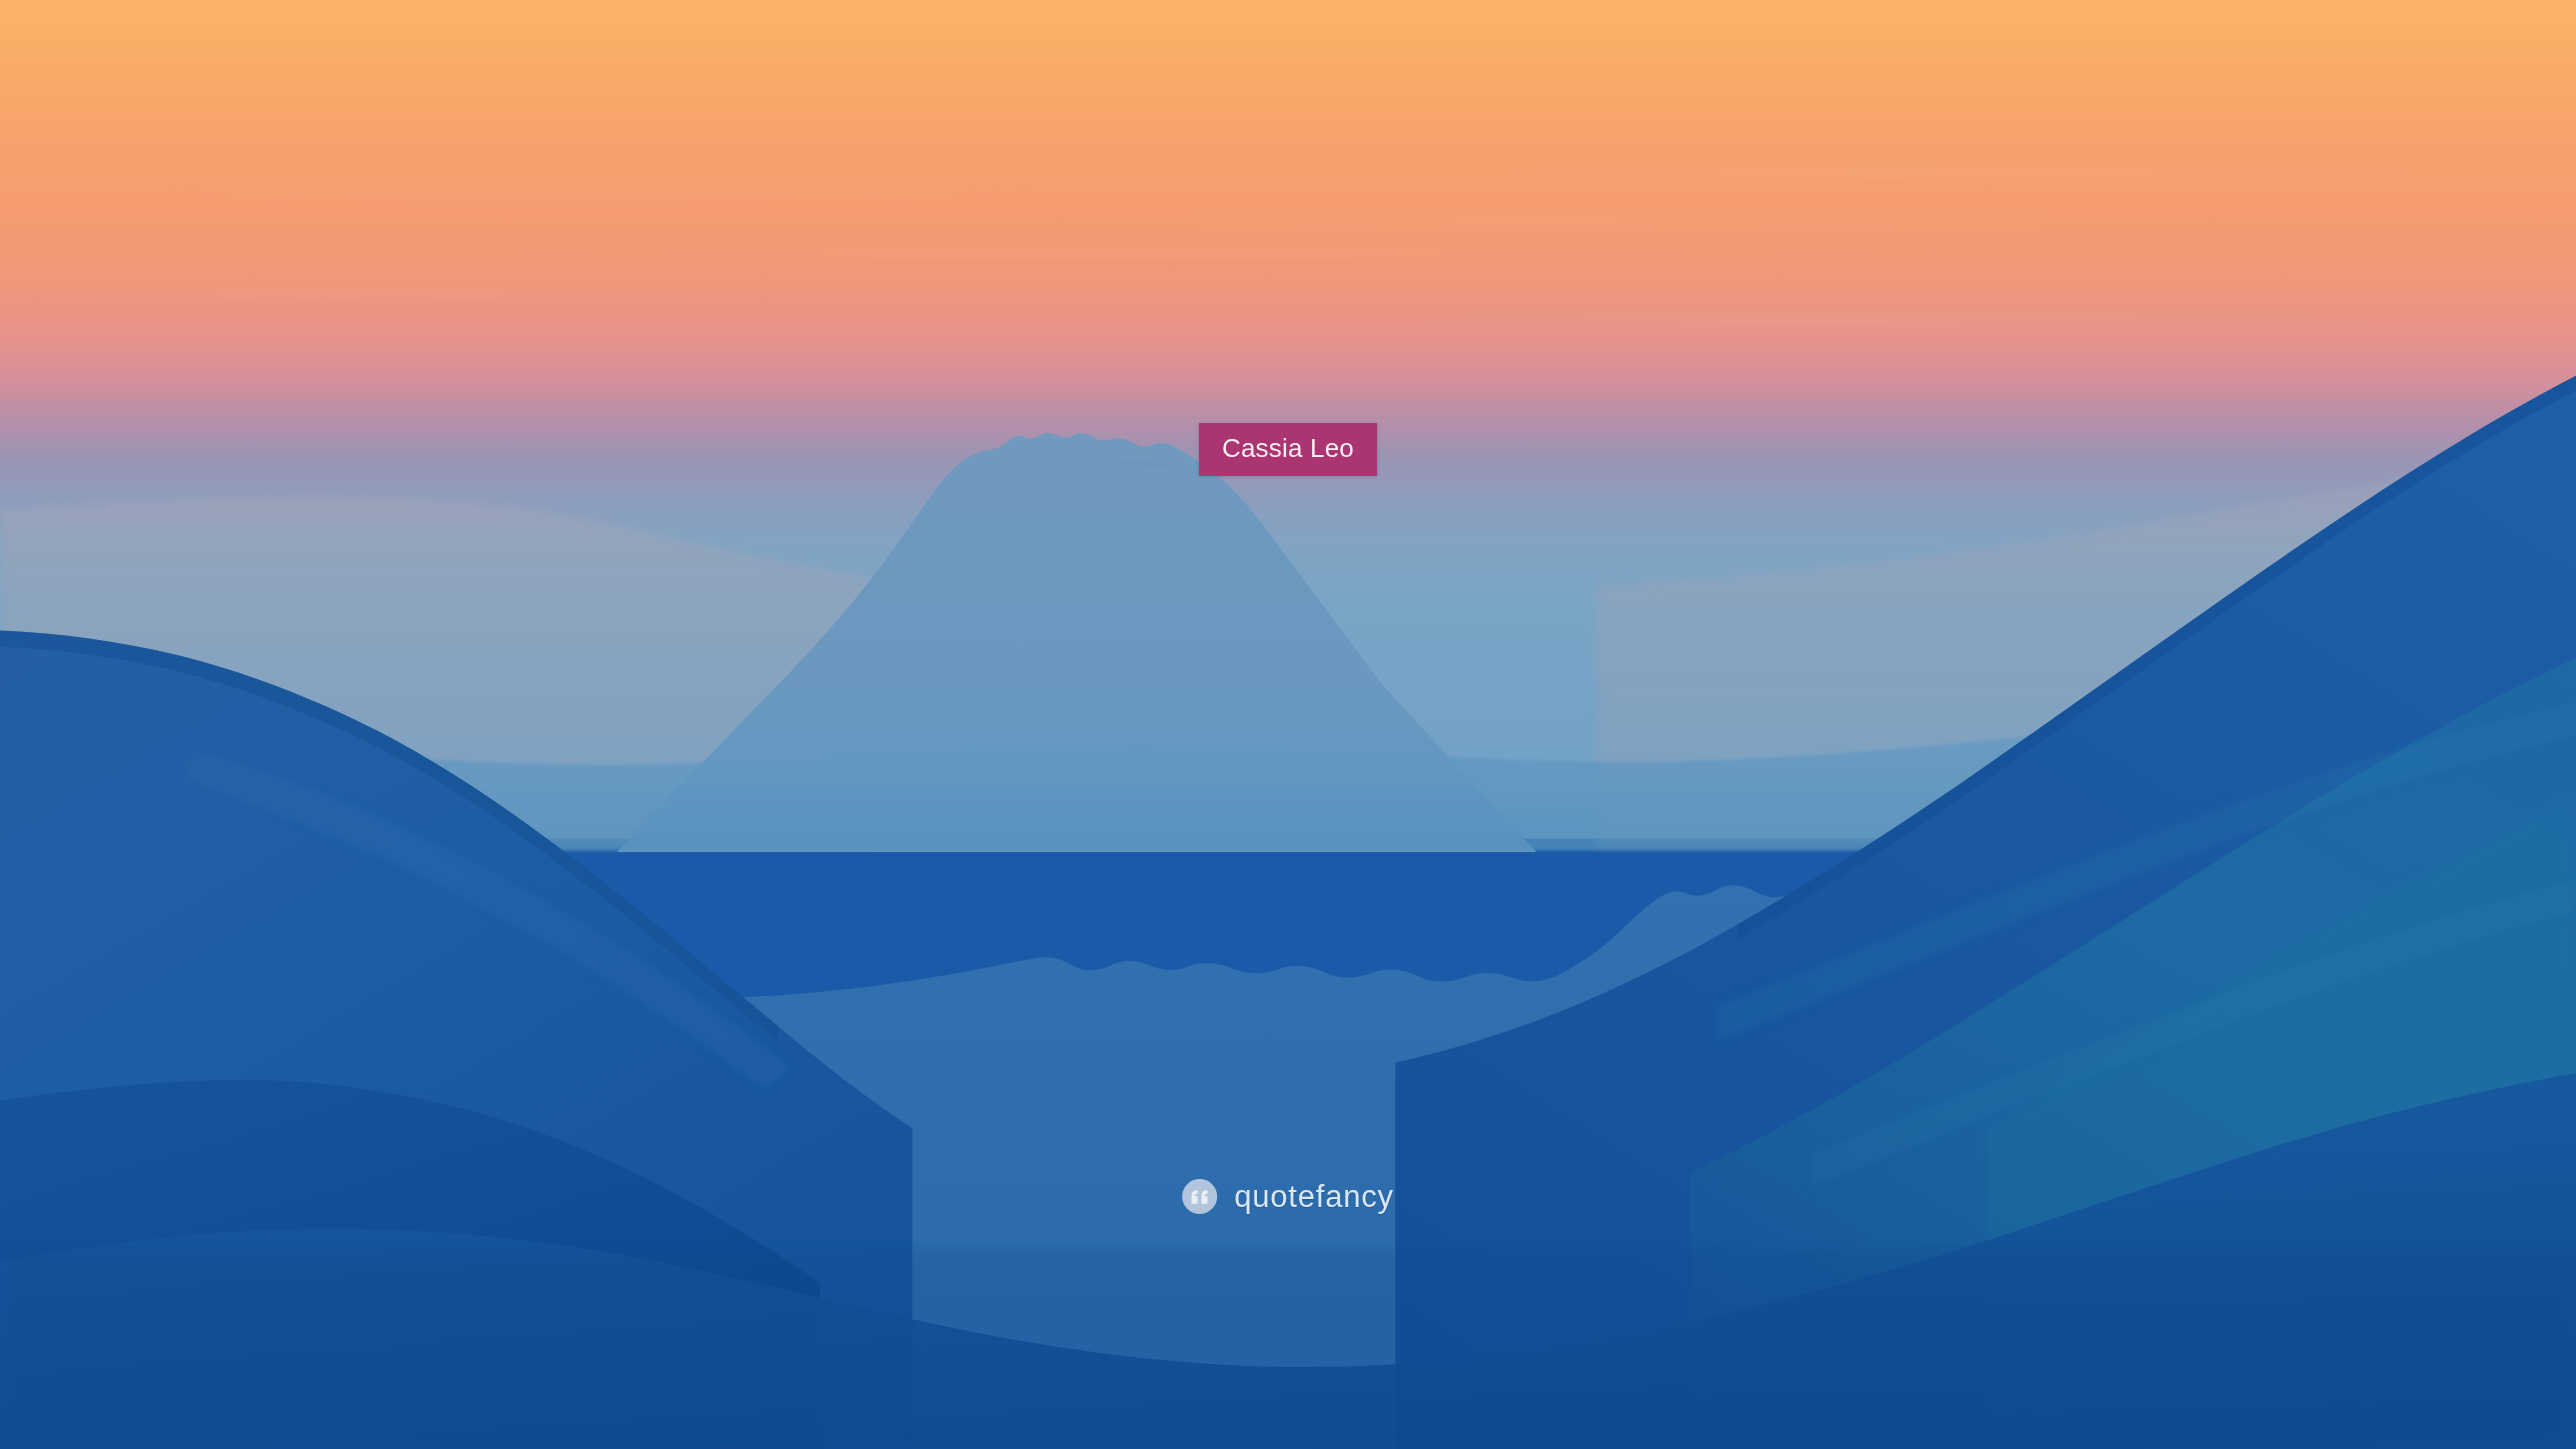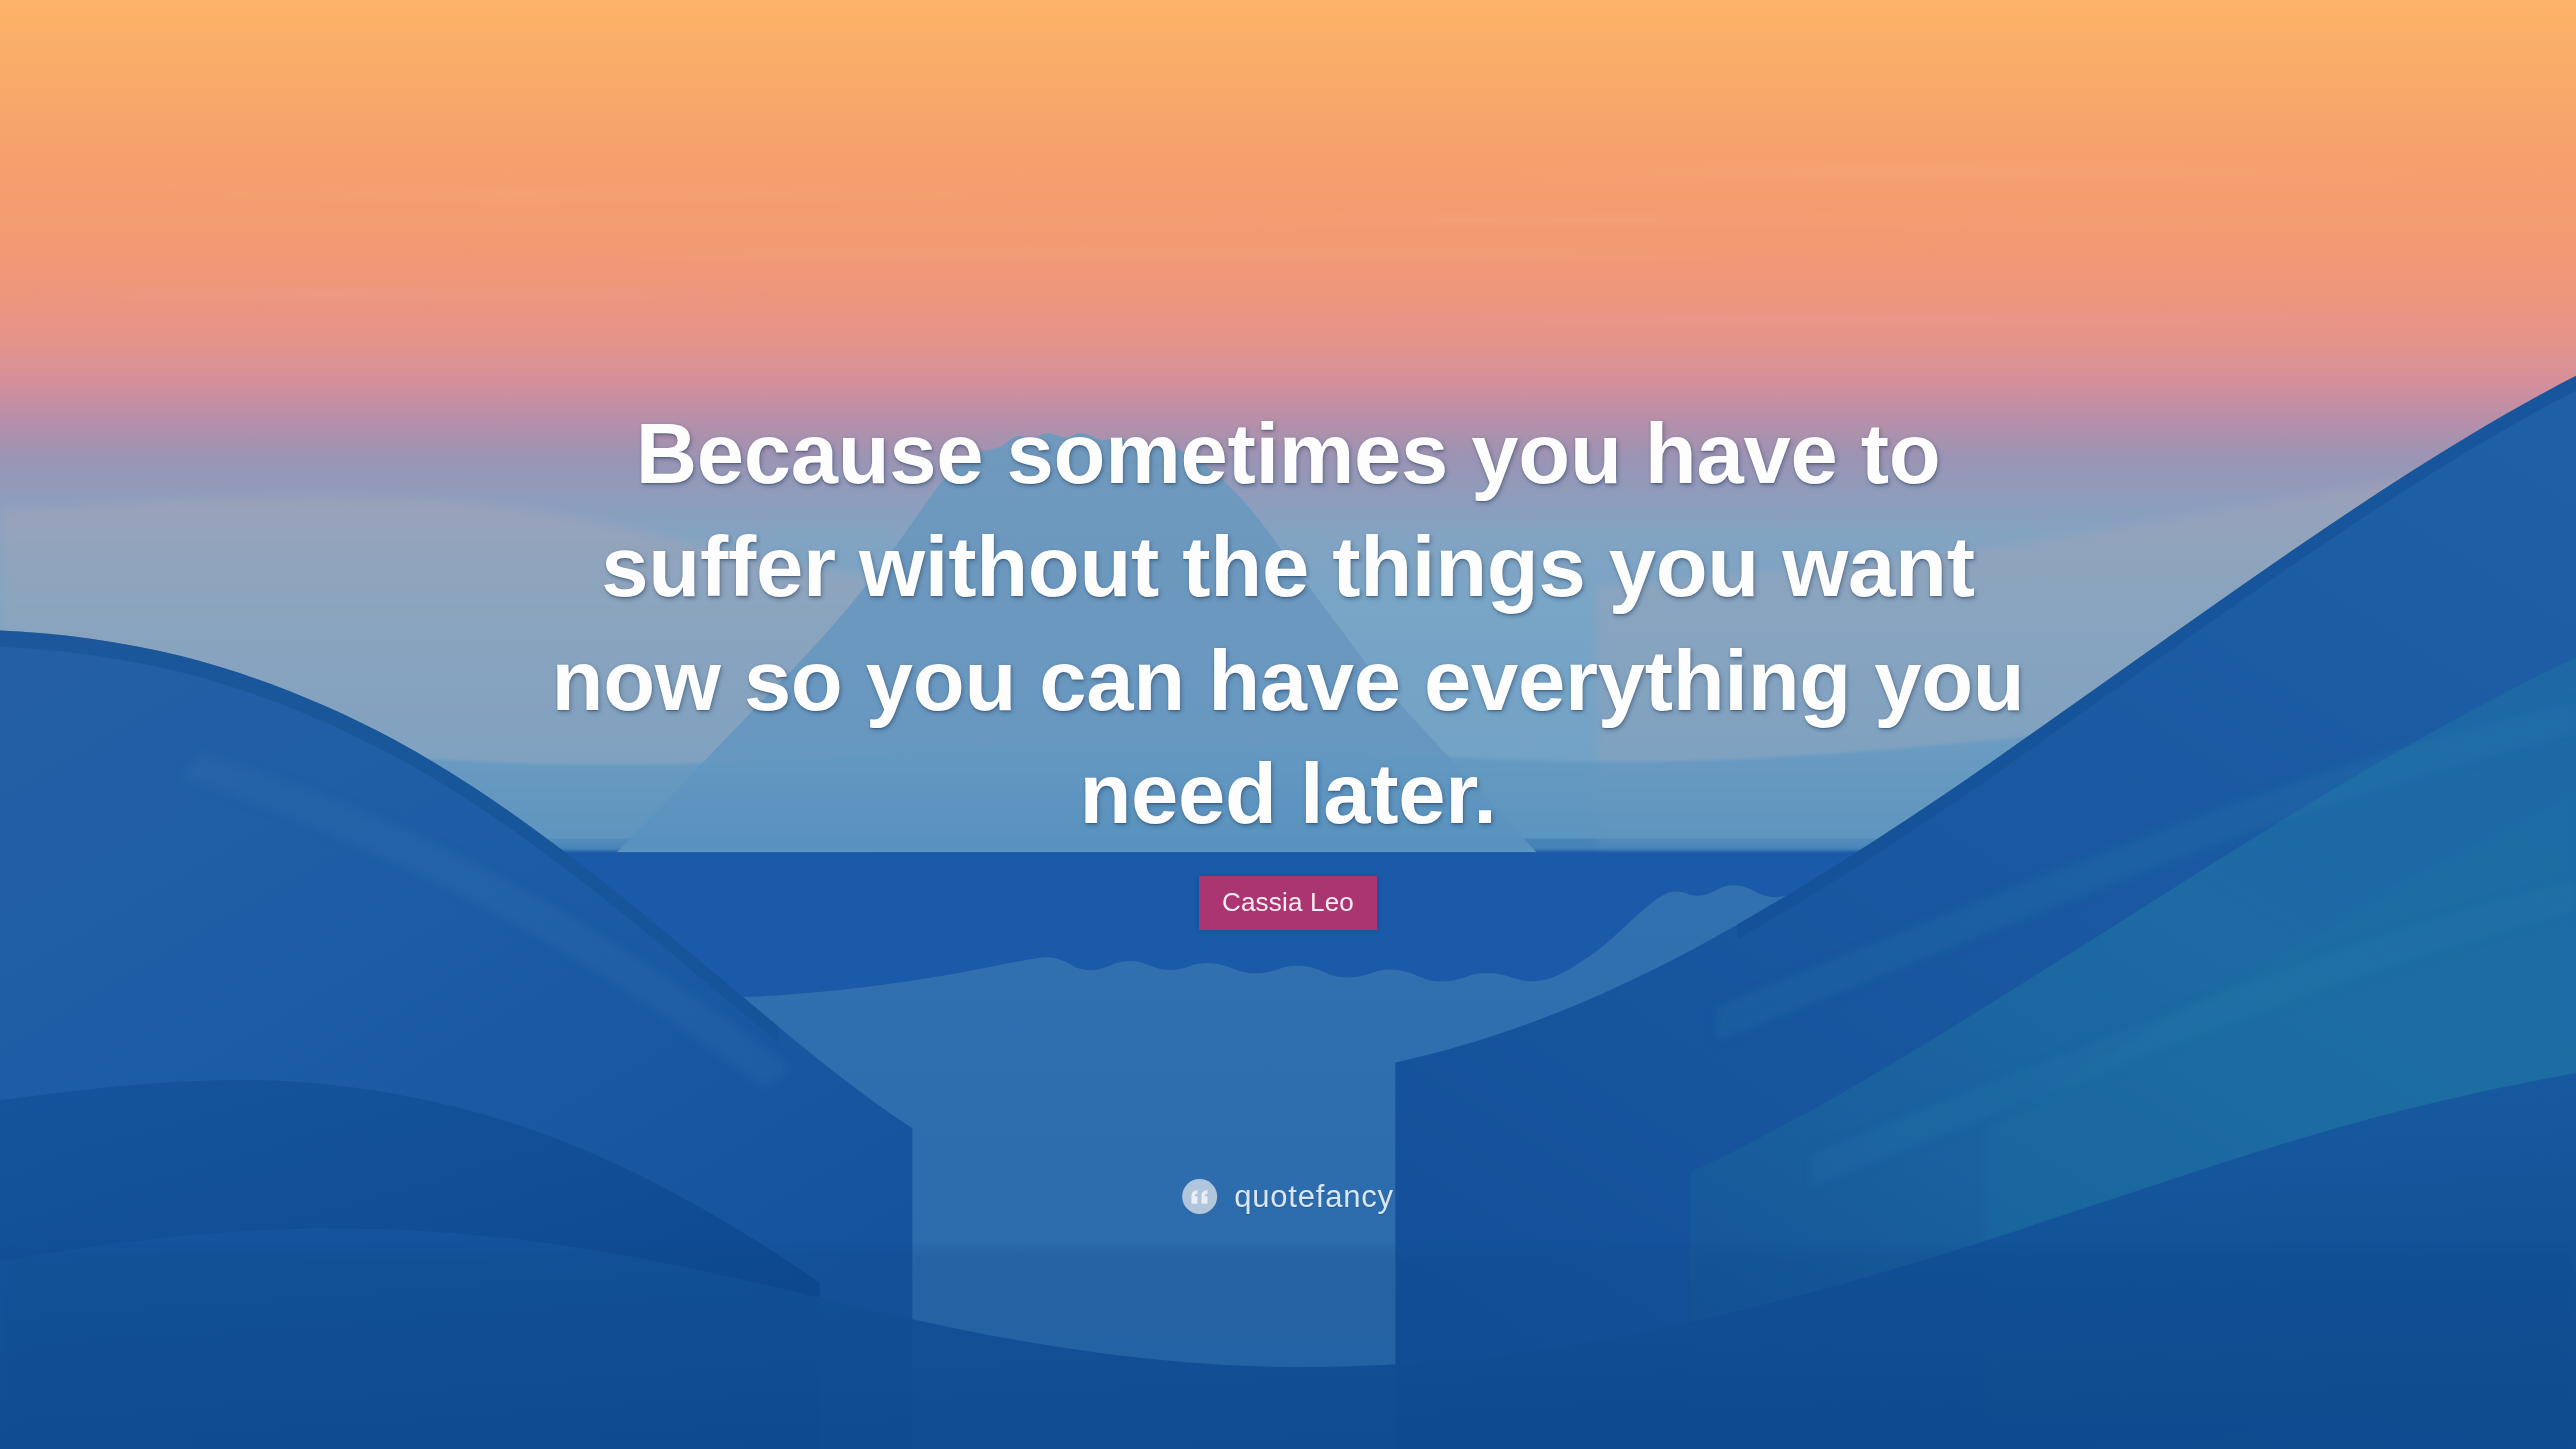--- a/index.html
+++ b/index.html
@@ -350,21 +350,20 @@
       <path d="M2700,1720 C2900,1640 3120,1552 3340,1470 C3520,1403 3680,1352 3840,1312
                L3840,1358 C3680,1400 3520,1452 3340,1520 C3120,1602 2900,1690 2700,1770 Z" fill="#2f86b0" opacity="0.14"></path>
       <path d="M300,1120 C480,1176 660,1256 820,1348 C960,1428 1080,1514 1180,1592
                L1140,1624 C1040,1548 920,1464 782,1386 C622,1296 444,1216 264,1160 Z" fill="#3a7dbd" opacity="0.15"></path>
     </g>
 
     <rect x="0" y="1860" width="3840" height="300" fill="#0c4789" opacity="0.22" filter="url(#softenMore)"></rect>
   </svg>
 
   <div id="quote-block">
-    <div id="quote-text">Because sometimes you have to suffer without the things you want now so you can have everything you need later.</div>
     <div id="author-badge">Cassia Leo</div>
   </div>
 
   <div id="watermark">
     <span id="wm-badge">
       <svg width="20" height="16" viewBox="0 0 30 24" xmlns="http://www.w3.org/2000/svg">
         <path d="M2,22 L2,11 C2,5 5,2 11,2 L11,7 C8,7 7,8 7,11 L11,11 L11,22 Z" fill="#fdfdfd"></path>
         <path d="M17,22 L17,11 C17,5 20,2 26,2 L26,7 C23,7 22,8 22,11 L26,11 L26,22 Z" fill="#fdfdfd"></path>
       </svg>
     </span>

